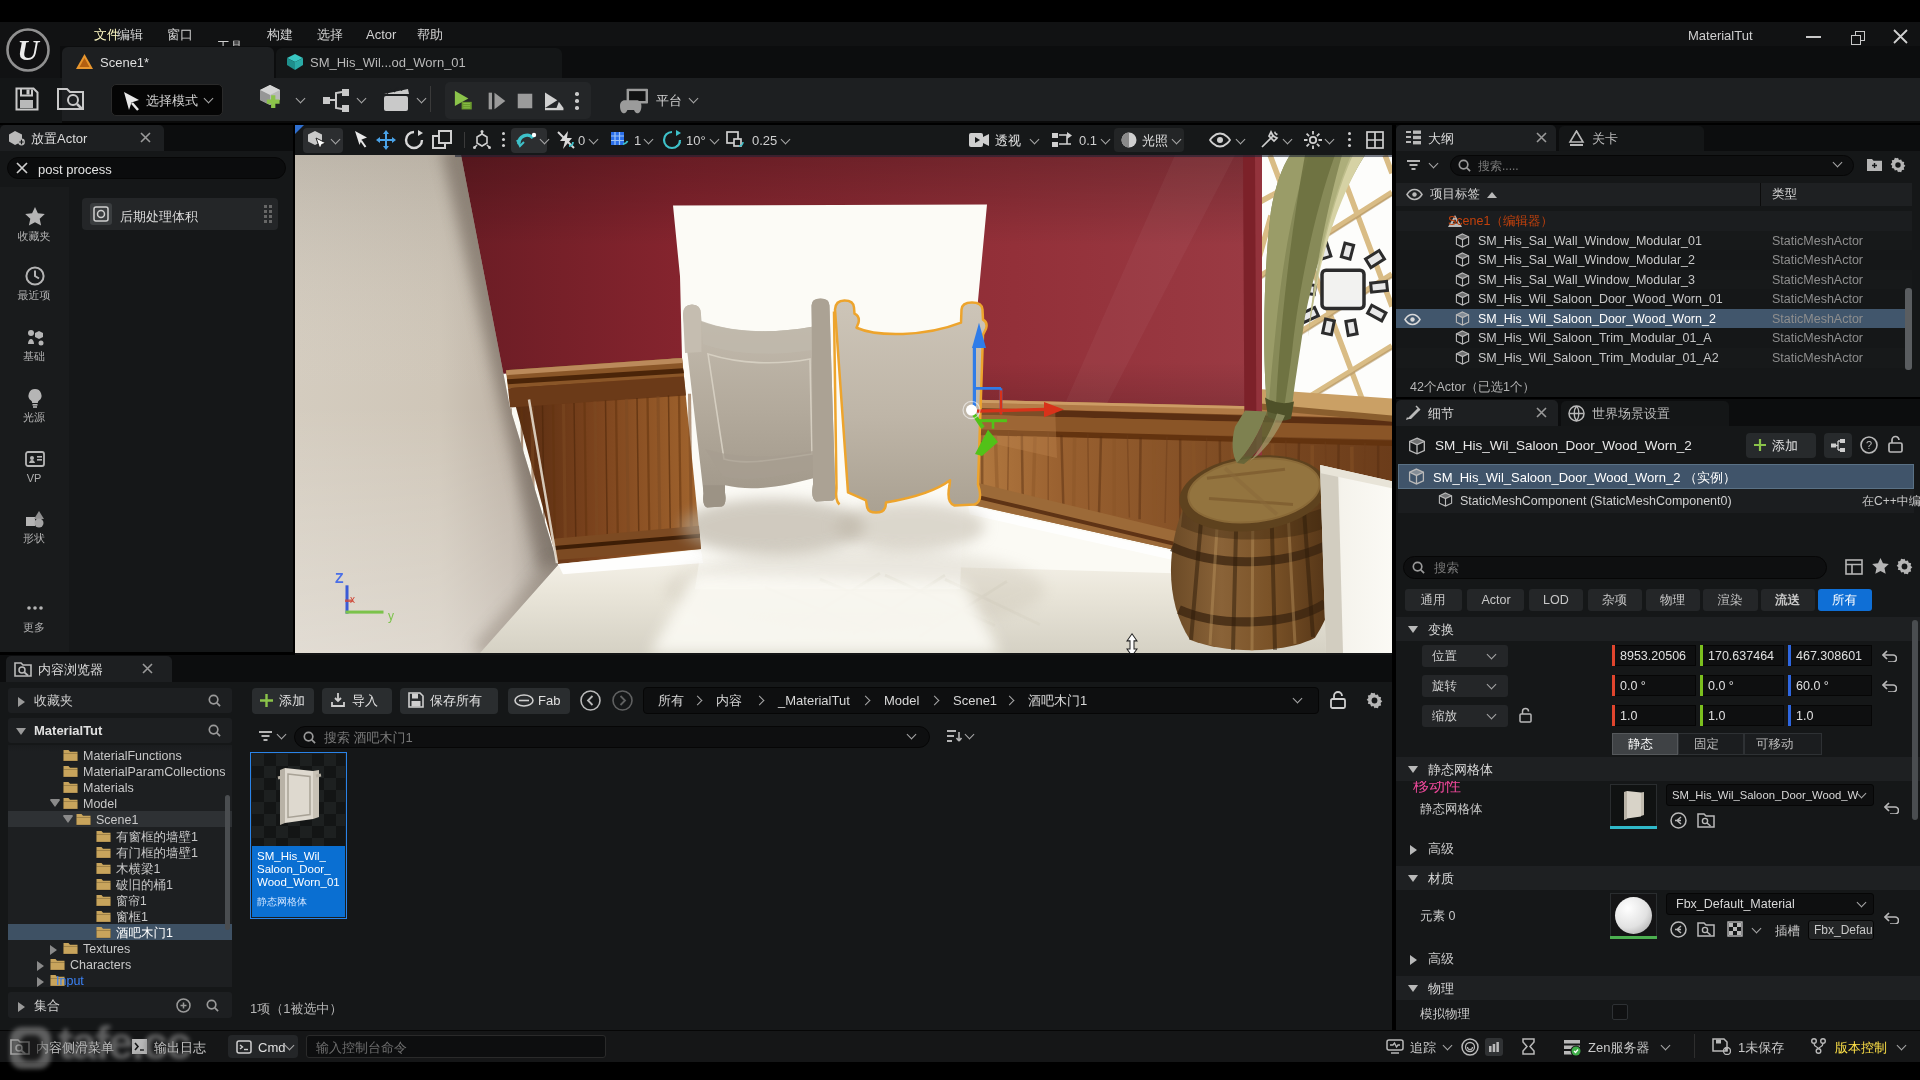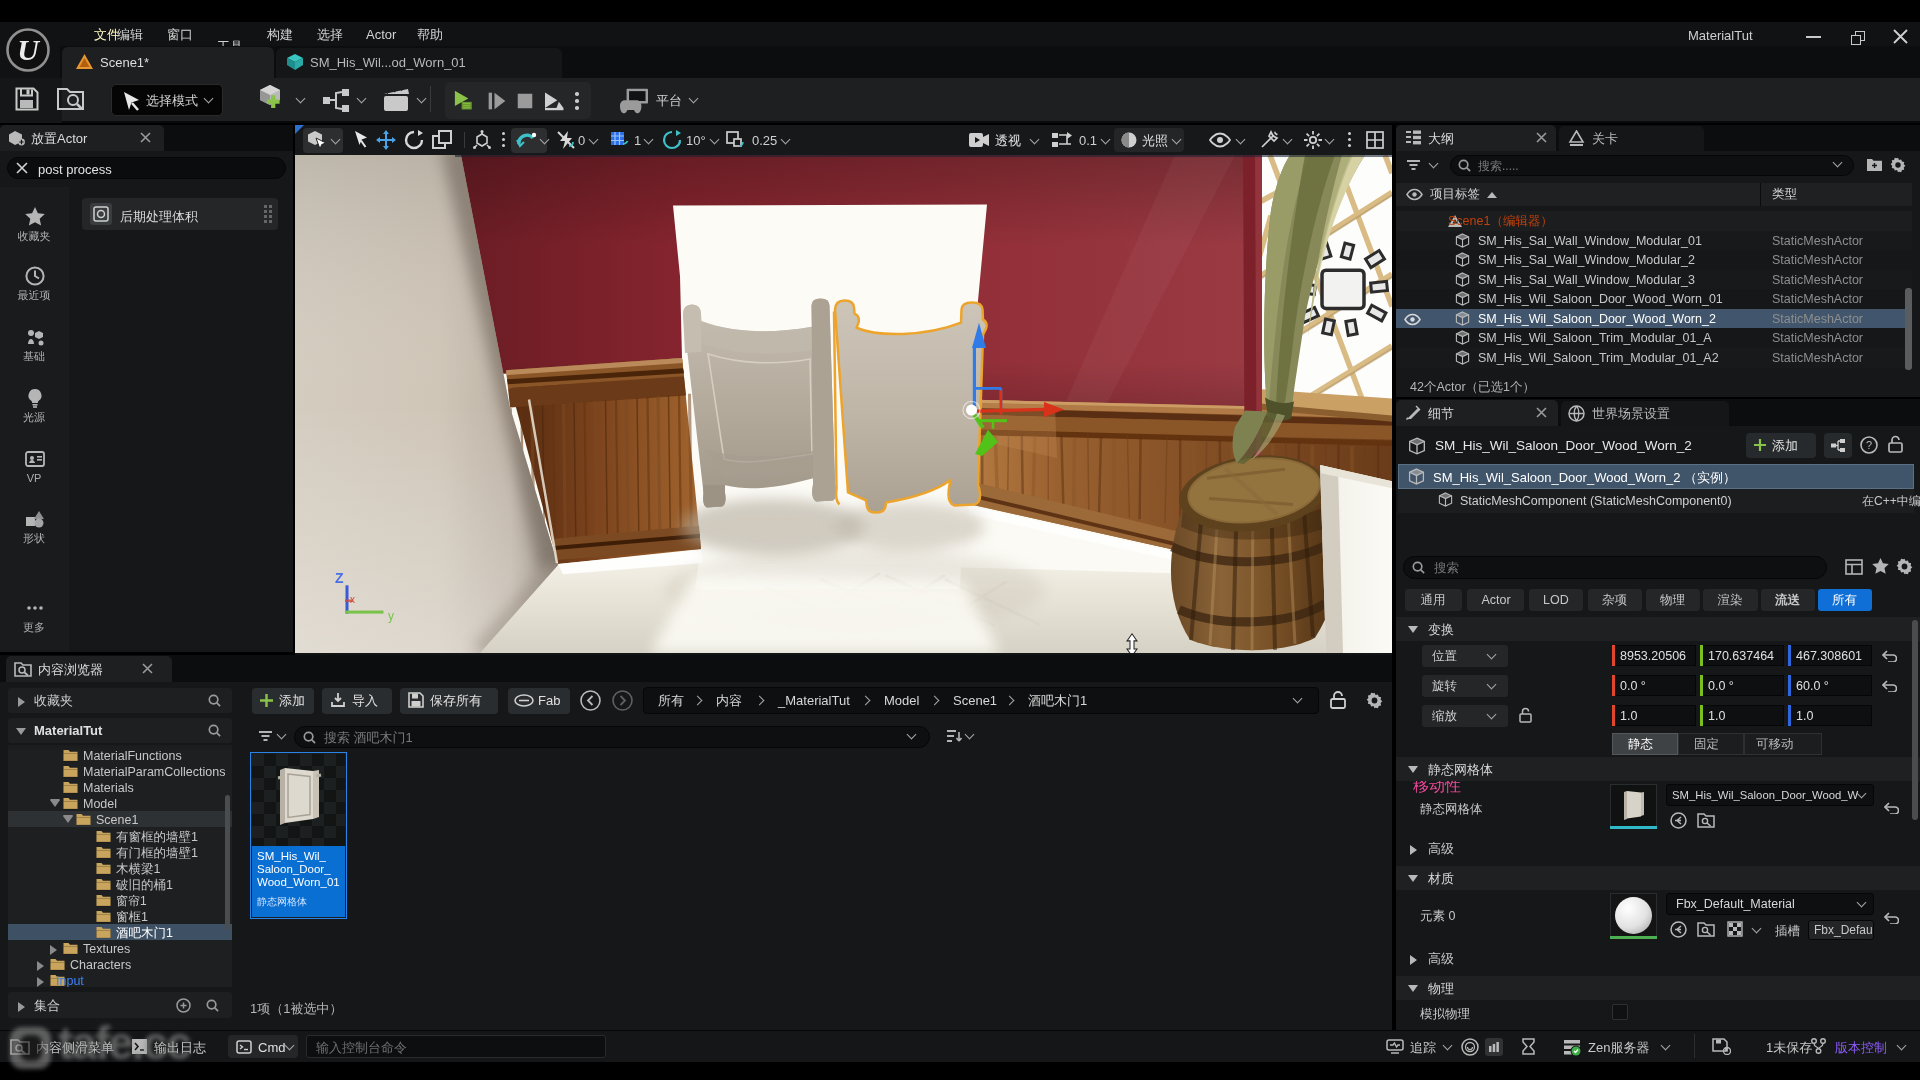--- a/index.html
+++ b/index.html
@@ -1271,28 +1271,28 @@
     </svg>
     <div class="txt" style="left:1588px;top:1041px;font-size:13px;color:#c8c8c8;">Zen服务器</div>
     <span class="caretdn" style="left:1662px;top:1042px"></span>
     <div class="abs" style="left:1694px;top:1034px;width:1px;height:24px;background:#2e2e2e"></div>
     <svg class="abs" style="left:1712px;top:1038px" width="19" height="17" viewBox="0 0 19 17">
       <path d="M1 1h11l3 3v9H1z" fill="none" stroke="#b9b9b9" stroke-width="1.5"></path>
       <rect x="4" y="1.5" width="5" height="4" fill="#b9b9b9"></rect>
       <path d="M13 10l2.5 2.5M15.5 10L13 12.5" stroke="#b9b9b9" stroke-width="1.6"></path>
       <circle cx="15" cy="13" r="3.5" fill="none" stroke="#b9b9b9" stroke-width="1.3"></circle>
     </svg>
-    <div class="txt" style="left:1738px;top:1041px;font-size:13px;color:#c8c8c8;margin-left:28px;">1未保存</div>
+    <div class="txt" style="left:1738px;top:1041px;font-size:13px;color:#c8c8c8;">1未保存</div>
     <svg class="abs" style="left:1810px;top:1037px" width="18" height="18" viewBox="0 0 18 18">
       <circle cx="4" cy="4" r="2.3" fill="none" stroke="#b9b9b9" stroke-width="1.4"></circle>
       <circle cx="13" cy="4" r="2.3" fill="none" stroke="#b9b9b9" stroke-width="1.4"></circle>
       <circle cx="8.5" cy="14" r="2.3" fill="none" stroke="#b9b9b9" stroke-width="1.4"></circle>
       <path d="M4 6.5c0 4 4.5 3 4.5 5.5M13 6.5c0 4-4.5 3-4.5 5.5" stroke="#b9b9b9" stroke-width="1.3" fill="none"></path>
     </svg>
-    <div class="txt" style="left:1835px;top:1041px;font-size:13px;color:#8b5cf6;">版本控制</div>
+    <div class="txt" style="left:1835px;top:1041px;font-size:13px;color:#fde047;">版本控制</div>
     <span class="caretdn" style="left:1898px;top:1042px"></span>
   </div>
 
 <div class="abs" style="left:8px;top:1022px;width:240px;height:58px;opacity:.6;filter:blur(2.2px)">
 <div class="abs" style="left:2px;top:5px;width:41px;height:42px;background:#8f8f8f;border-radius:12px"></div>
 <div class="abs" style="left:12px;top:13px;width:22px;height:26px;background:#1c1c1c;border-radius:8px"></div>
 <div class="abs" style="left:50px;top:-6px;font-family:'Liberation Sans',sans-serif;font-weight:bold;font-size:46px;color:#8f8f8f;letter-spacing:-2px">tafe.cc</div>
 </div>
 
 </body></html>

